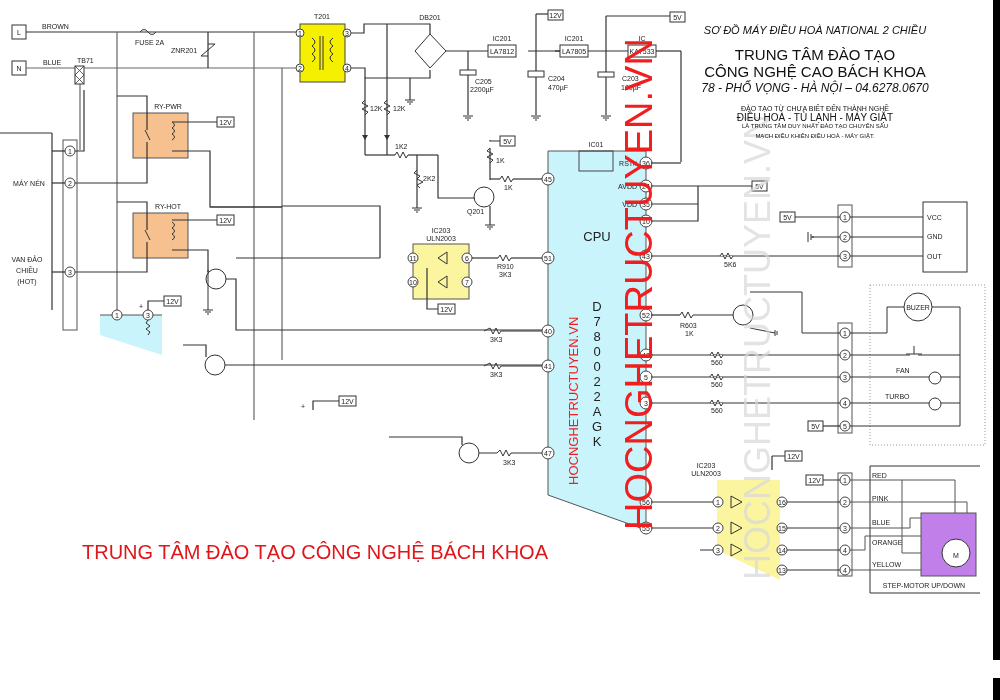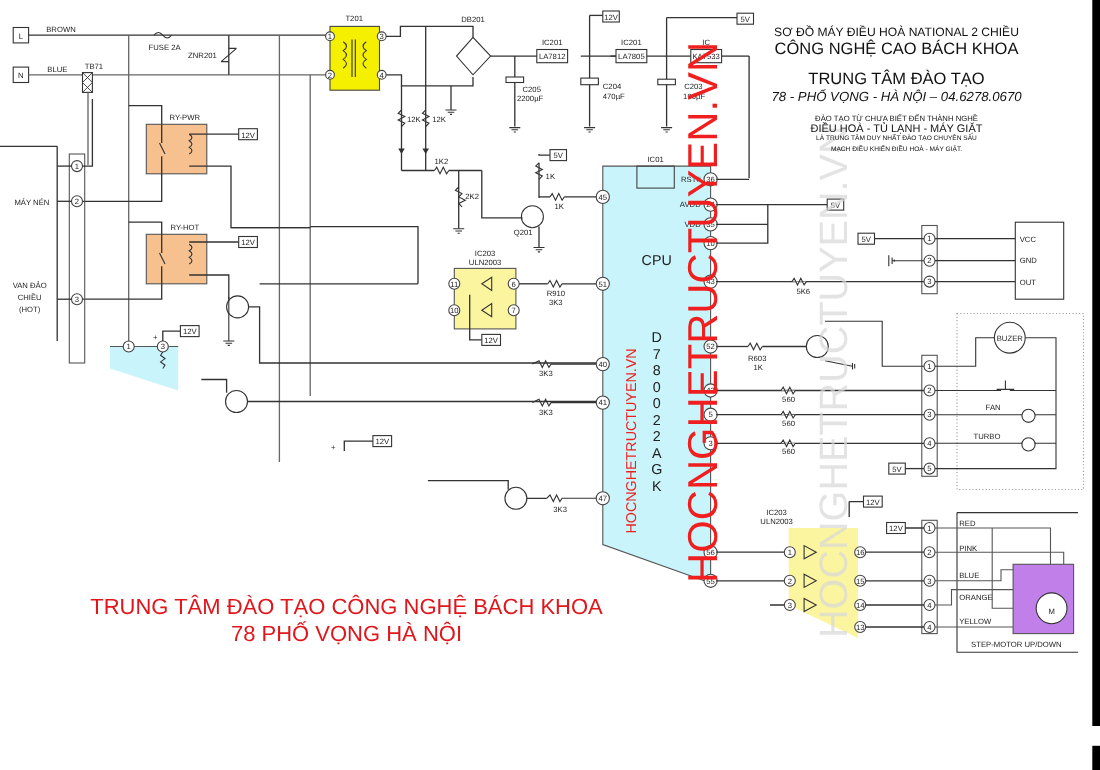--- a/index.html
+++ b/index.html
@@ -7,21 +7,21 @@
   #schem { position:absolute; left:0; top:0; }
   svg text { font-family:"Liberation Sans", sans-serif; fill:#222; }
   .w { stroke:#333; stroke-width:1.2; fill:none; }
   .wg { stroke:#666; stroke-width:1.2; fill:none; }
   .lbl { font-size:7px; }
   .pin { fill:#fff; stroke:#444; stroke-width:1; }
   .pint { font-size:7px; text-anchor:middle; }
   .boxv { fill:#fff; stroke:#333; stroke-width:1; }
   .boxt { font-size:7px; text-anchor:middle; }
   .title-block { position:absolute; left:690px; top:20px; width:250px; text-align:center; color:#111; }
-  .tb1 { font-size:11px; margin-top:4px; }
+  .tb1 { font-size:11px; margin-top:4px;font-style:italic; }
   .tb2 { font-size:15px; line-height:17px; margin-top:10px; }
   .tb3 { font-size:12px; margin-top:1px;font-style:italic; }
   .tb4 { font-size:7px; margin-top:10px; }
   .tb5 { font-size:10px; }
   .tb6 { font-size:6px; }
   .tb7 { font-size:6px; margin-top:4px; }
   .footer { position:absolute; left:0; top:540px; width:630px; text-align:center; color:#e0161b; font-weight:normal; font-size:20px; line-height:25px; }
   .blackbar { position:absolute; left:993px; top:0; width:7px; height:660px; background:#000; }
   .blackbar2 { position:absolute; left:993px; top:678px; width:7px; height:22px; background:#000; }
 </style>
@@ -415,28 +415,27 @@
     <text x="924" y="588" class="boxt" font-size="6.5">STEP-MOTOR UP/DOWN</text>
   </g>
 
   <text x="0" y="0" transform="translate(578,485) rotate(-90)" font-size="13" fill="#f01e1e" style="fill:#f01e1e">HOCNGHETRUCTUYEN.VN</text>
   <text x="0" y="0" transform="translate(652,530) rotate(-90)" font-size="38" style="fill:#f01e1e">HOCNGHETRUCTUYEN.VN</text>
   <text x="0" y="0" transform="translate(770,580) rotate(-90)" font-size="36" style="fill:#d8d8d8;opacity:0.7">HOCNGHETRUCTUYEN.VN</text>
 </svg>
 
 <div class="title-block">
   <div class="tb1">SƠ ĐỒ MÁY ĐIỀU HOÀ NATIONAL 2 CHIỀU</div>
+  <div class="tb2">TRUNG TÂM ĐÀO TẠO</div>
   <div class="tb2" style="margin-top:0">CÔNG NGHỆ CAO BÁCH KHOA</div>
-  <div class="tb2">TRUNG TÂM ĐÀO TẠO</div>
   <div class="tb3">78 - PHỐ VỌNG - HÀ NỘI – 04.6278.0670</div>
   <div class="tb4">ĐÀO TẠO TỪ CHƯA BIẾT ĐẾN THÀNH NGHỀ</div>
   <div class="tb5">ĐIỀU HOÀ - TỦ LẠNH - MÁY GIẶT</div>
   <div class="tb6">LÀ TRUNG TÂM DUY NHẤT ĐÀO TẠO CHUYÊN SÂU</div>
   <div class="tb7">MẠCH ĐIỀU KHIỂN ĐIỀU HOÀ - MÁY GIẶT.</div>
 </div>
 
 <div class="footer">
   <div>TRUNG TÂM ĐÀO TẠO CÔNG NGHỆ BÁCH KHOA</div>
-  <div>78 PHỐ VỌNG HÀ NỘI</div>
 </div>
 
 <div class="blackbar"></div>
 <div class="blackbar2"></div>
 
 </body></html>

